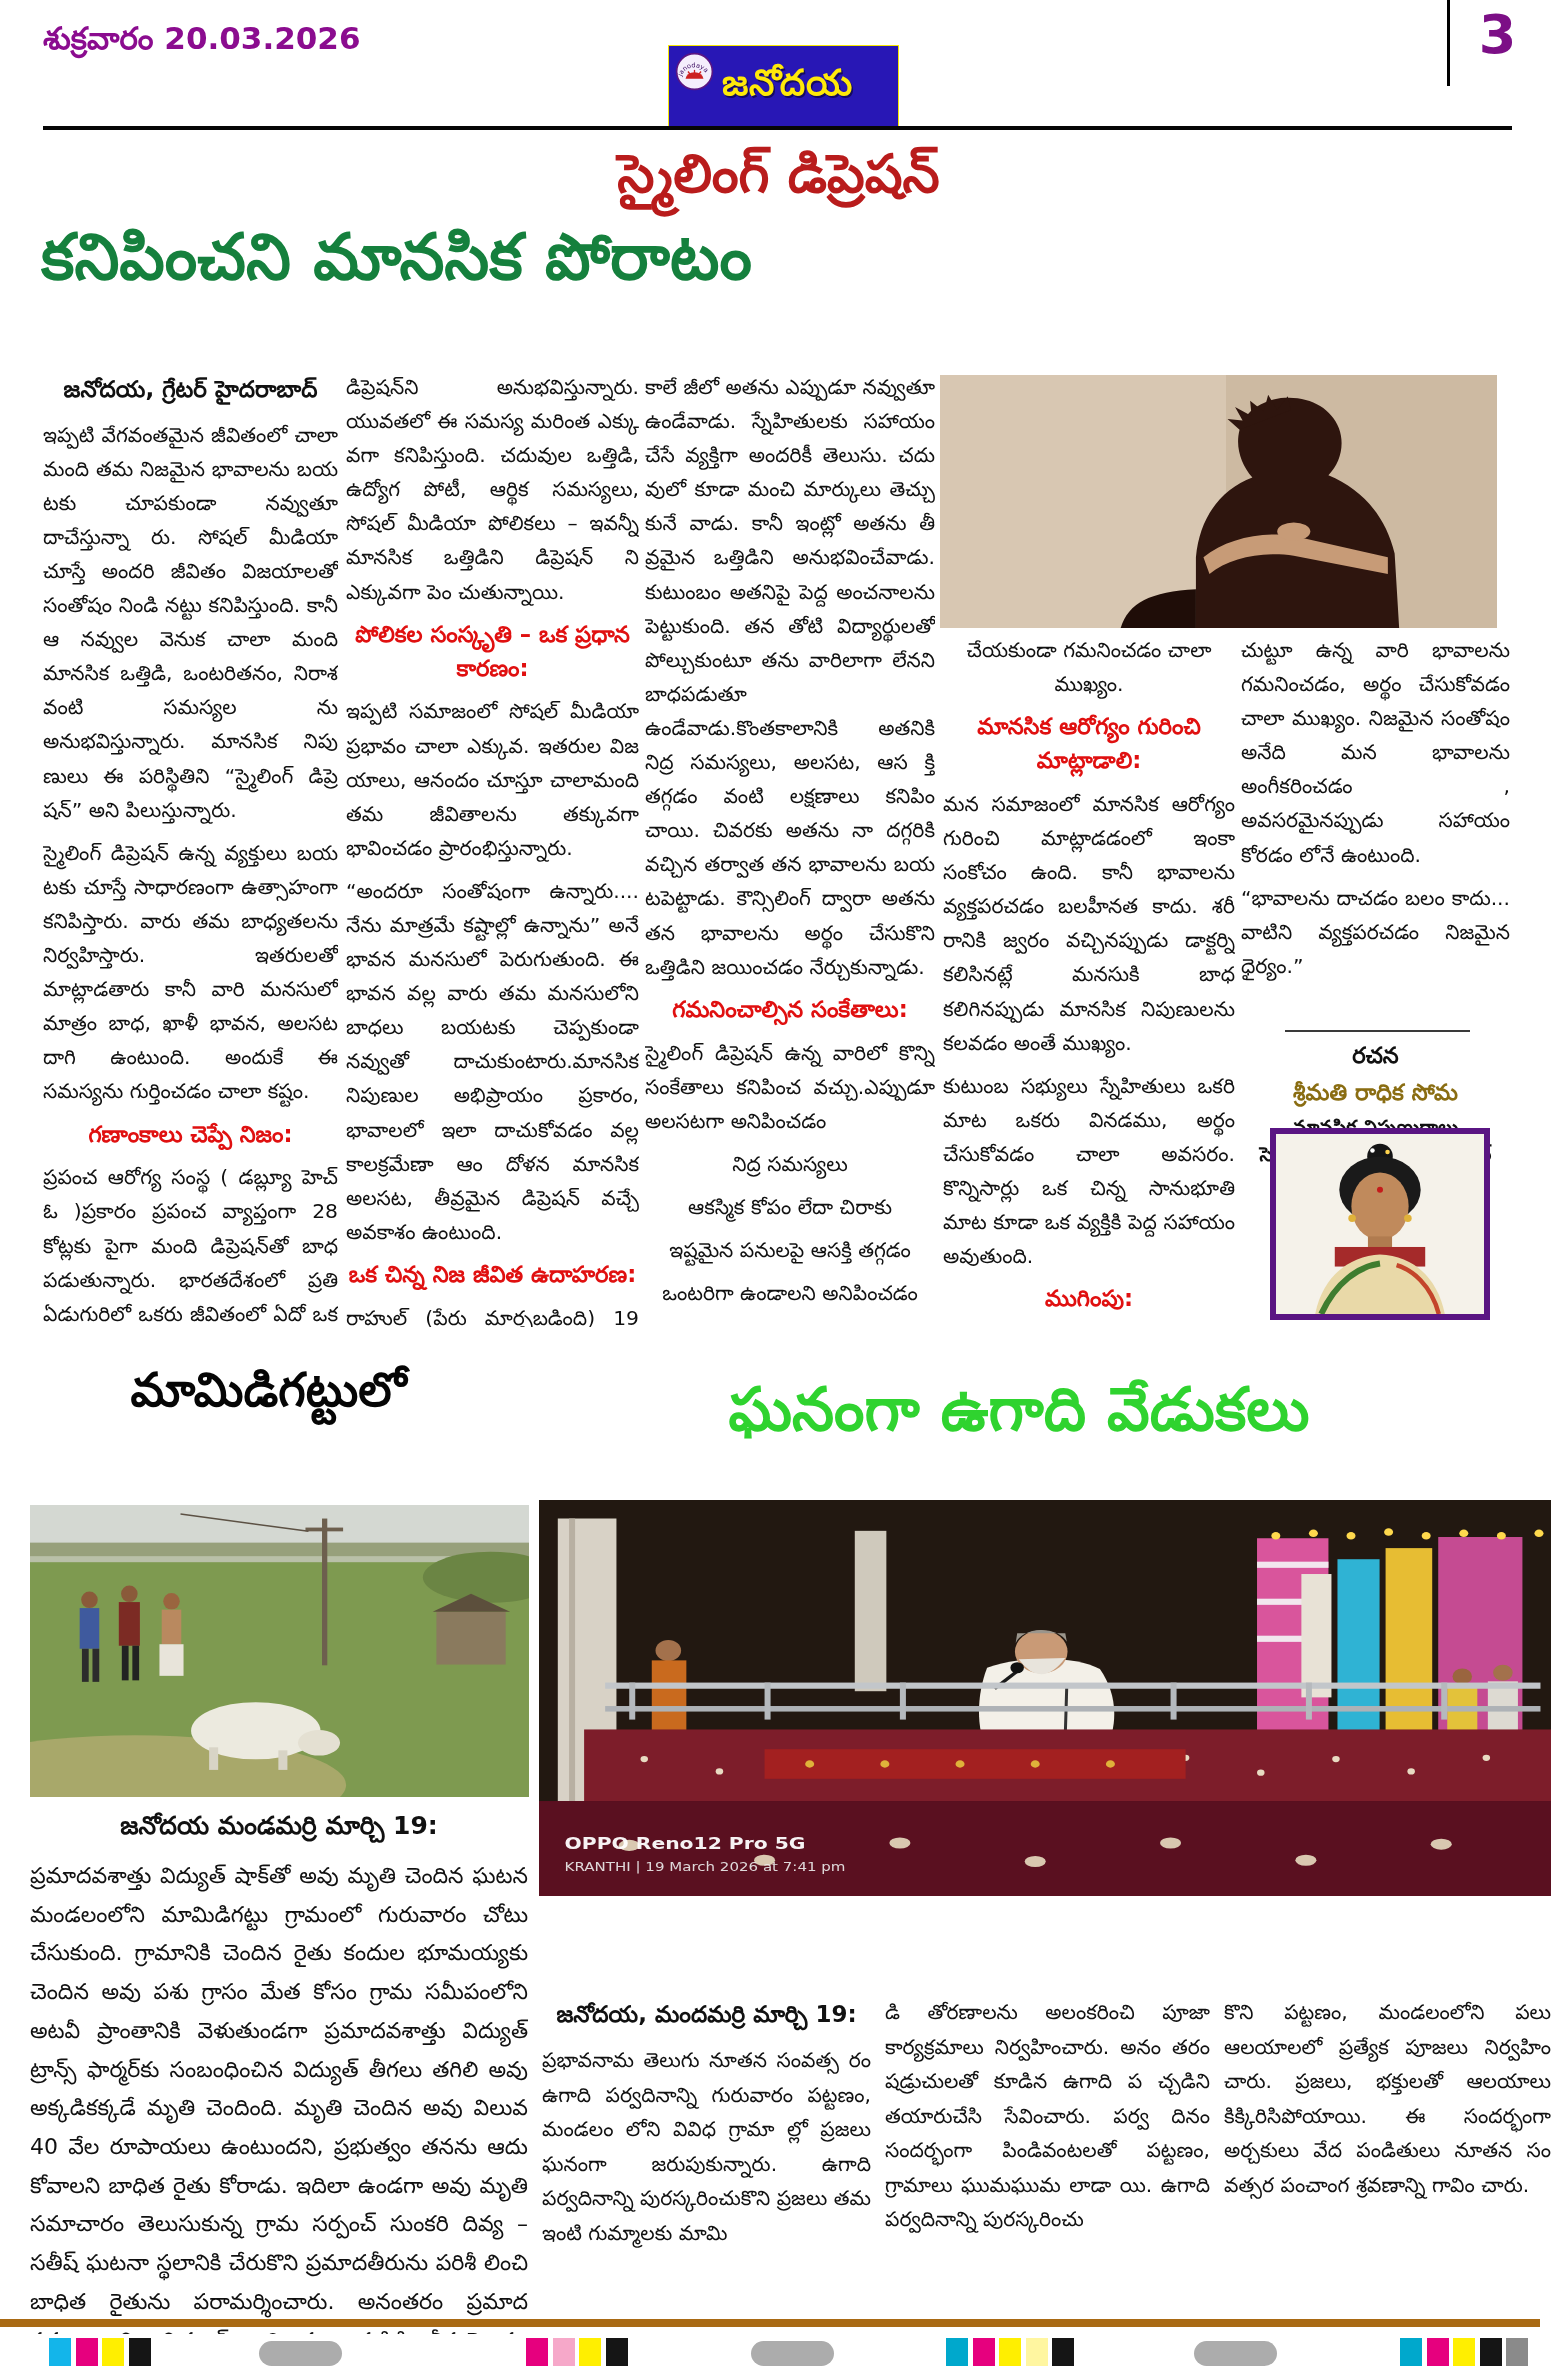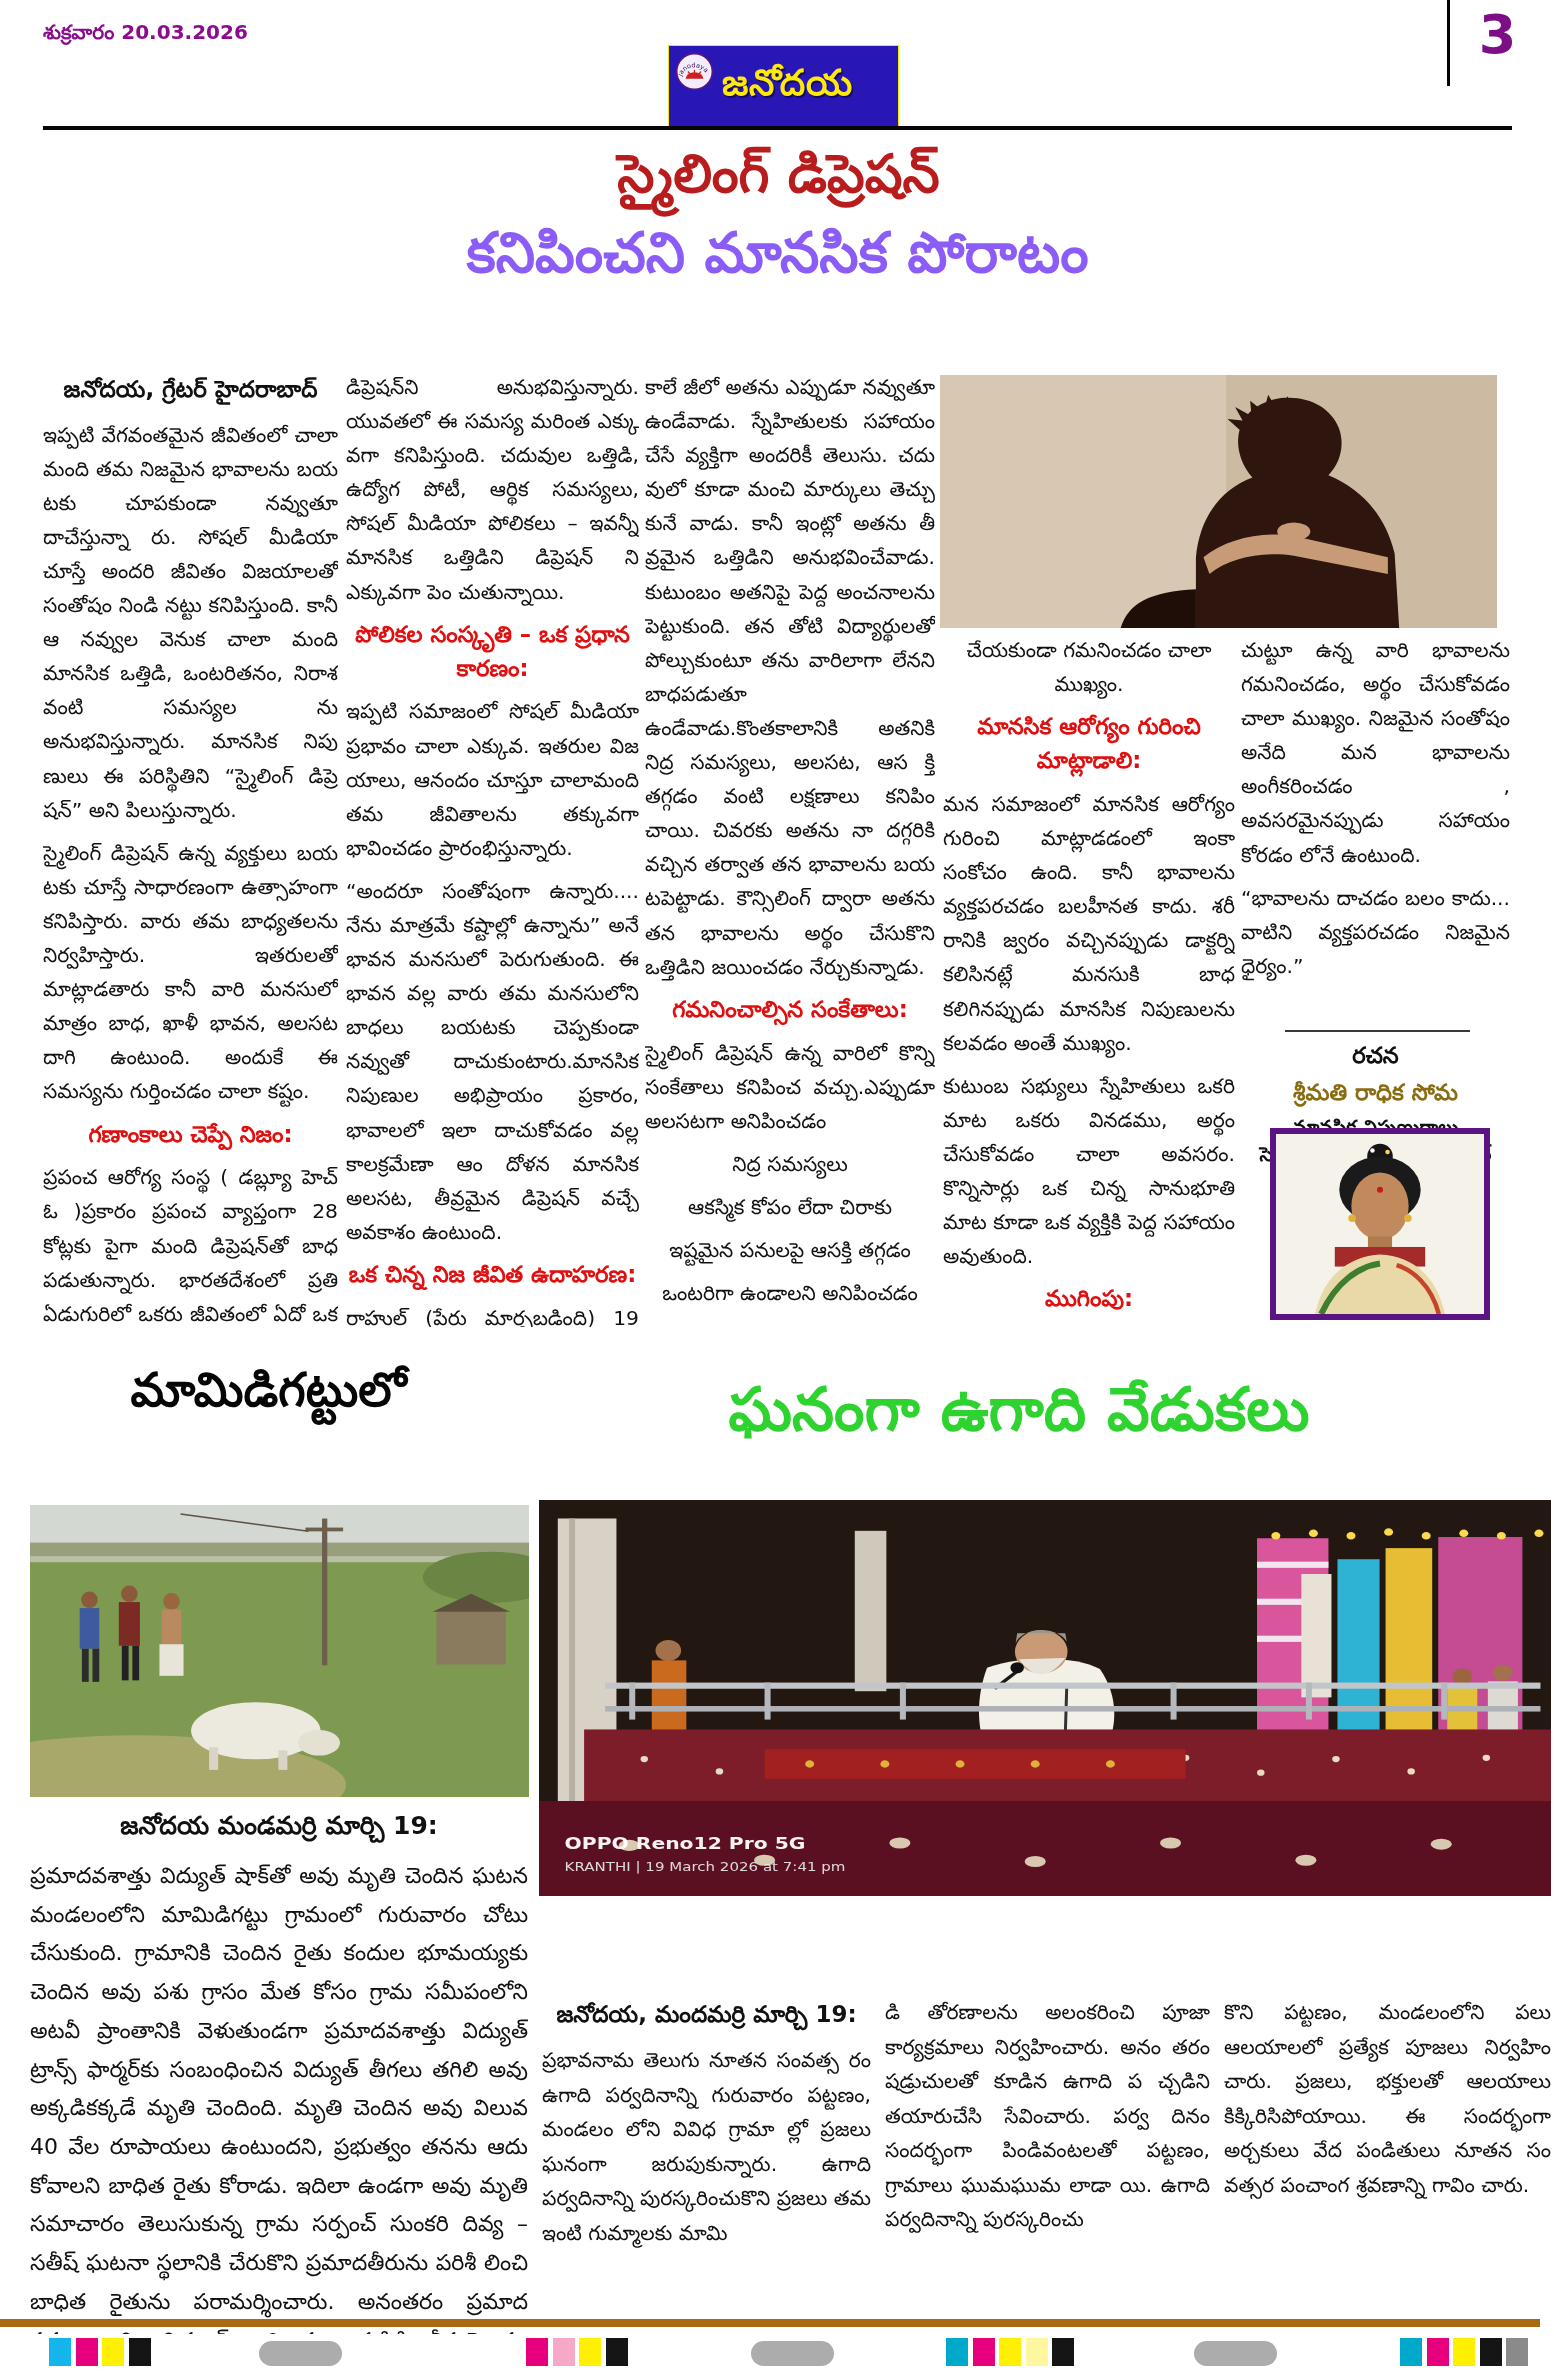--- a/index.html
+++ b/index.html
@@ -1,30 +1,30 @@
 <!DOCTYPE html>
 <html style="font-size:12px"><head>
 <meta charset="utf-8">
 <style>
   html,body{margin:0;padding:0;background:#e8e8e8;}
   #page{position:relative;width:1555px;height:2377px;background:#ffffff;margin:0 auto;overflow:hidden;
         font-family:"DejaVu Sans",sans-serif;color:#111;}
   .abs{position:absolute;}
   
-  #header-date{left:43px;top:19.6px;font-size:20px;font-weight:bold;color:#8b0c8f;}
+  #header-date{left:43px;top:19.6px;font-size:31px;font-weight:bold;color:#8b0c8f;}
   #masthead{left:668px;top:45px;width:229px;height:81px;background:#2817b5;border:1.5px solid #f7e800;
             display:flex;align-items:center;justify-content:center;}
   #masthead .brand{color:#ffe90a;font-size:36px;font-weight:bold;text-shadow:1.5px 1.5px 0 #140a60;letter-spacing:0.8px;margin-left:8px;}
   #emblem{position:absolute;left:6px;top:6px;width:39px;height:39px;}
   #header-vline{left:1447px;top:0;width:3px;height:86px;background:#000;}
   #page-number{left:1456px;top:3px;width:83px;font-size:54px;font-weight:bold;color:#7c0f86;text-align:center;}
   #header-rule{left:43px;top:126px;width:1469px;height:3.8px;background:#060606;}
   
   #kicker{left:301px;top:143px;width:955px;text-align:center;font-size:53px;font-weight:bold;color:#b91c1c;}
-  #main-headline{left:41px;top:220px;width:1473px;text-align:center;font-size:56px;font-weight:bold;color:#8b5cf6;}
+  #main-headline{left:41px;top:220px;width:1473px;text-align:left;font-size:64px;font-weight:bold;color:#15803d;}
   .col{position:absolute;font-size:20.3px;line-height:1.68;overflow:hidden;}
   .blk{margin:0 0 9px 0;}
   .blk.body{text-align:justify;}
   .blk.center{text-align:center;}
   .blk.subhead{color:#e01010;font-weight:bold;text-align:center;font-size:22.6px;line-height:1.5;}
   .blk.dateline{font-weight:bold;text-align:center;font-size:23px;}
   #col1{left:43px;top:370px;width:295px;height:957px;}
   #col2{left:346px;top:370px;width:293px;height:957px;}
   #col3{left:645px;top:370px;width:290px;height:957px;}
   #col4{left:943px;top:633px;width:292px;height:696px;}

